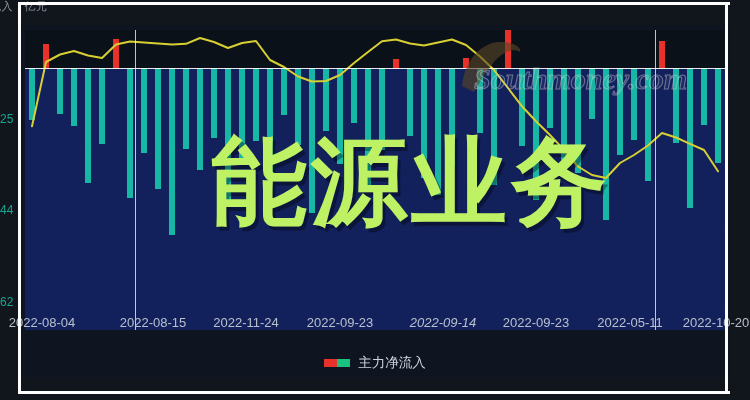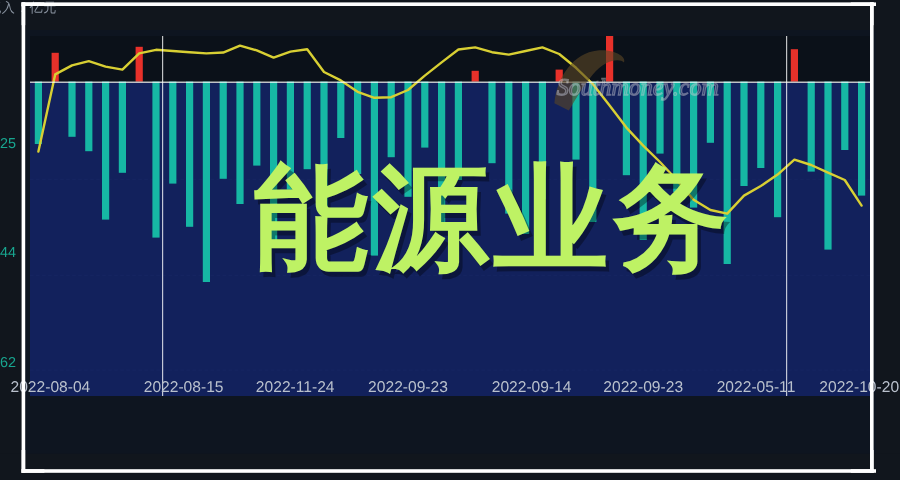--- a/index.html
+++ b/index.html
@@ -189,25 +189,25 @@
     font-size: 34px;
     font-weight: bold;
     letter-spacing: 4px;
     color: rgba(255,255,255,0.07);
     -webkit-text-stroke: 1.2px rgba(210,210,215,0.55);
     font-family: "DejaVu Sans", sans-serif;
     white-space: nowrap;
   }
   .wm-en {
     position: absolute;
-    left: 6px;
+    left: 16px;
     top: 40px;
-    font-size: 20px;
+    font-size: 30px;
     font-style: italic;
-    font-weight: normal;
+    font-weight: bold;
     color: rgba(255,255,255,0.06);
     -webkit-text-stroke: 1.1px rgba(205,205,212,0.55);
     font-family: "Liberation Serif", serif;
     white-space: nowrap;
   }
   .wm-swoosh {
     position: absolute;
     left: 0px;
     top: 16px;
     width: 66px;
@@ -325,36 +325,43 @@
       <div class="ylab" style="top: 112px; color: rgb(24, 165, 143);">-3.25</div>
       <div class="ylab" style="top: 203px; color: rgb(24, 165, 143);">-6.44</div>
       <div class="ylab" style="top: 295px; color: rgb(24, 165, 143);">-9.62</div>
     </div>
 
   <div class="xaxis" id="xlabels">
       <div class="xlab" style="left: 22px;">2022-08-04</div>
       <div class="xlab" style="left: 133px;">2022-08-15</div>
       <div class="xlab" style="left: 226px;">2022-11-24</div>
       <div class="xlab" style="left: 320px;">2022-09-23</div>
-      <div class="xlab" style="left: 423px;">2022-09-14</div>
+      <div class="xlab" style="left: 423px; font-style: italic;">2022-09-14</div>
       <div class="xlab" style="left: 516px;">2022-09-23</div>
       <div class="xlab" style="left: 610px;">2022-05-11</div>
       <div class="xlab" style="left: 696px;">2022-10-20</div>
     </div>
 
   <div class="watermark">
     <svg class="wm-swoosh" viewBox="0 0 66 56">
       <path d="M4 48 C 6 26, 20 6, 40 4 C 56 3, 64 10, 62 14 C 58 10, 46 12, 36 24 C 26 36, 20 48, 16 54 Z" fill="#5a4526" opacity="0.75"></path>
     </svg>
     <div class="wm-en">Southmoney.com</div>
   </div>
 
   <div class="overlay-title">能源业务</div>
 
   <div class="legend" id="legend">
+      <div class="legend-item">
+        <span class="swatch-bi">
+          <i class="r" style="background: rgb(232, 49, 42);"></i>
+          <i class="g" style="background: rgb(25, 194, 127);"></i>
+        </span>
+        <span class="legend-label">主力净流入</span>
+      </div>
     </div>
 
   <div class="bottom-strip"></div>
 
   <div class="frame-line fl-top"></div>
   <div class="frame-line fl-bottom"></div>
   <div class="frame-line fl-left"></div>
   <div class="frame-line fl-right"></div>
   <div class="frame-corner fc-tl"></div>
   <div class="frame-corner fc-tr"></div>

